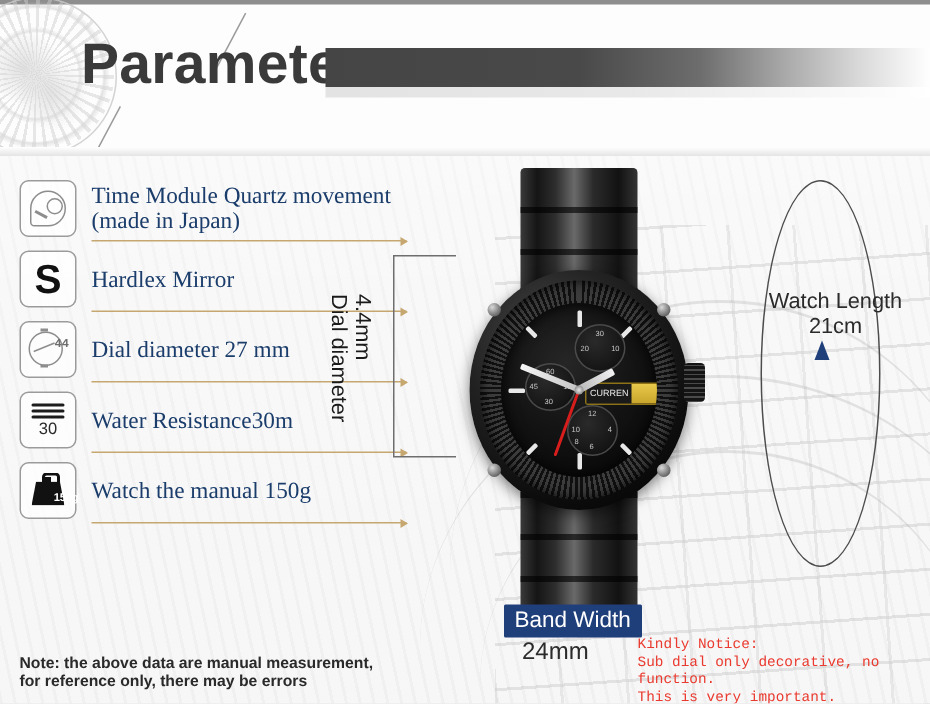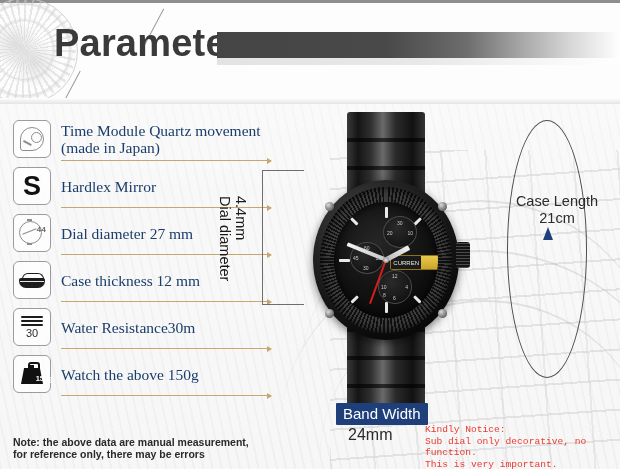--- a/index.html
+++ b/index.html
@@ -350,35 +350,20 @@
             <div class="lug b"></div>
           </div>
         </div>
         <div class="spec-label">
           <span>Dial diameter 27 mm</span>
         </div>
       </div>
       <div class="spec-underline"></div>
     </div>
 
-    <div class="spec-item">
-      <div class="spec-row">
-        <div class="spec-icon">
-          <div class="ic-case">
-            <div class="glass"></div>
-              <div class="body"></div>
-              <div class="line"></div>
-          </div>
-        </div>
-        <div class="spec-label">
-          <span>Case thickness 12 mm</span>
-        </div>
-      </div>
-      <div class="spec-underline"></div>
-    </div>
 
     <div class="spec-item">
       <div class="spec-row">
         <div class="spec-icon">
           <div class="ic-water">
             <div class="w w1"></div>
               <div class="w w2"></div>
               <div class="w w3"></div>
             <div class="num">30</div>
           </div>
@@ -394,21 +379,21 @@
       <div class="spec-row">
         <div class="spec-icon">
           <div class="ic-weight">
             <div class="handle"></div>
               <div class="stem"></div>
               <div class="body"></div>
             <div class="num">150g</div>
           </div>
         </div>
         <div class="spec-label">
-          <span>Watch the above 150g</span>
+          <span>Watch the manual 150g</span>
         </div>
       </div>
       <div class="spec-underline"></div>
     </div>
 
   </div>
 
   <div class="note">
     <div>Note: the above data are manual measurement,</div>
     <div>for reference only, there may be errors</div>
@@ -482,21 +467,21 @@
   <div class="dim-vtext">
     <span>4.4mm</span>
     <span class="r2">Dial diameter</span>
   </div>
 
   <div class="bandwidth-box">Band Width</div>
   <div class="bandwidth-val">24mm</div>
 
   <div class="length-ellipse"></div>
   <div class="length-text">
-    <div>Case Length</div>
+    <div>Watch Length</div>
     <div>21cm</div>
   </div>
   <div class="length-arrow"></div>
 
   <div class="kindly">
     <div>Kindly Notice:</div>
     <div>Sub dial only decorative, no function.</div>
     <div>This is very important.</div>
   </div>
 

